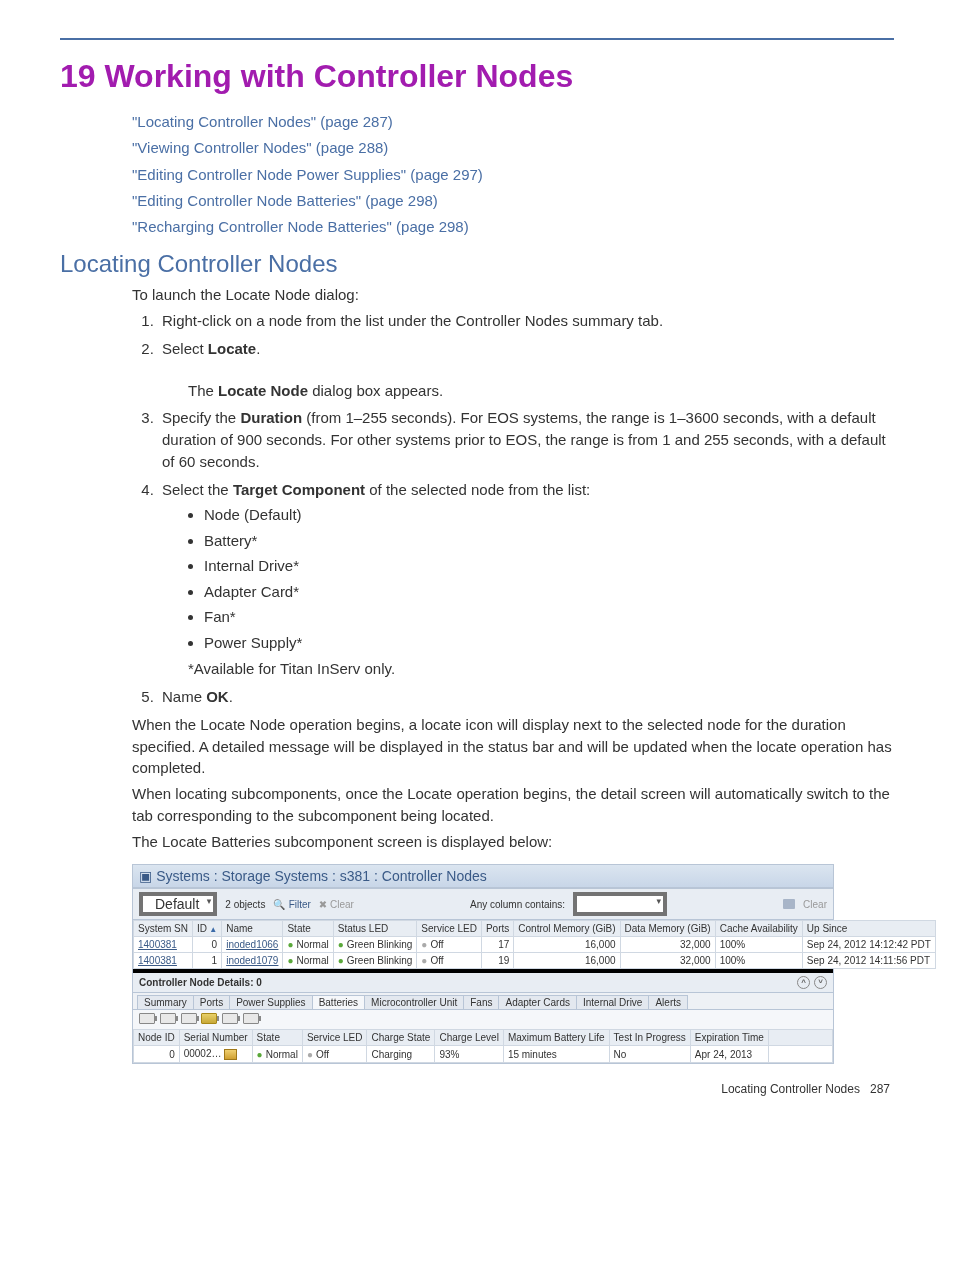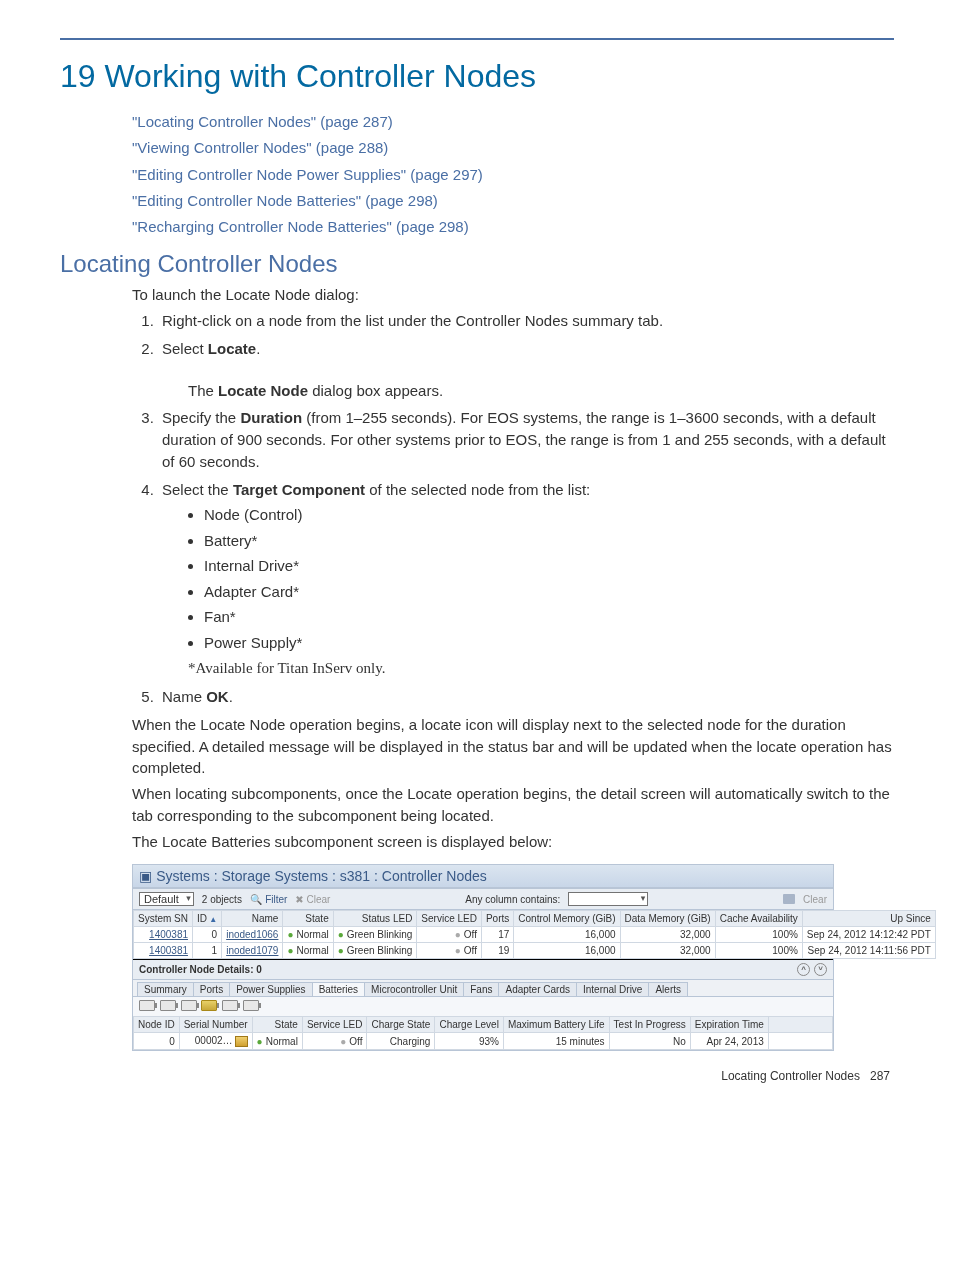--- a/index.html
+++ b/index.html
@@ -15,22 +15,22 @@
     margin: 0 auto;
     padding: 38px 60px 30px 60px;
     box-sizing: border-box;
   }
   .top-rule {
     border-top: 2px solid #4a6fa5;
     margin-bottom: 18px;
   }
   h1.chapter-title {
     font-size: 32px;
-    font-weight: 400;
-    color: #0369a1;
+    font-weight: 700;
+    color: #a21caf;
     margin: 0 0 14px 0;
     font-family: Arial, Helvetica, sans-serif;
   }
   .toc-list {
     margin: 0 0 10px 72px;
   }
   .toc-list div {
     color: #4a6fa5;
     font-size: 15px;
     line-height: 1.75;
@@ -61,21 +61,21 @@
     list-style: disc;
     padding-left: 42px;
     margin: 4px 0;
   }
   ul.bullets li {
     margin: 3px 0;
     line-height: 1.5;
   }
   .bold { font-weight: bold; }
   .link-blue { color: #4a6fa5; }
-  .note-avail { margin: 4px 0 4px 26px; font-family: Liberation Serif, serif; }
+  .note-avail { margin: 4px 0 4px 26px; }
 
   
   .screenshot {
     margin: 12px 0 18px 72px;
     border: 1px solid #b8c5d6;
     font-size: 10px;
     color: #333;
     width: 700px;
     background: #eef1f5;
   }
@@ -106,44 +106,44 @@
     border-bottom: 1px solid #b8c5d6;
     background: #e8edf3;
     padding: 3px 6px;
     display: flex;
     align-items: center;
     gap: 8px;
   }
   .ss-filterbar .spacer { flex: 1; }
   .ss-select {
     background: #fff;
-    border: 1px solid #737373;
-    padding: 0 14px 0 4px;
-    font-size: 11px;
+    border: 4px solid #737373;
+    padding: 0 14px 0 12px;
+    font-size: 14px;
     position: relative;
   }
   .ss-select::after {
     content: "▾";
     position: absolute;
     right: 2px;
     font-size: 9px;
     color: #555;
   }
   .ss-grey { color: #999; }
   .ss-link { color: #3a5a87; }
   table.ss-table {
     width: 100%;
     border-collapse: collapse;
     font-size: 10px;
     background: #fff;
   }
   table.ss-table th, table.ss-table td {
     border: 1px solid #d0d8e2;
     padding: 2px 4px;
-    text-align: right;
+    text-align: left;
     white-space: nowrap;
   }
   table.ss-table th {
     background: #e8edf3;
     font-weight: normal;
   }
   .sort-asc::after {
     content: " ▲";
     color: #3a6aa8;
     font-size: 8px;
@@ -155,21 +155,21 @@
     margin-right: 3px;
   }
   .dot-grey::before {
     content: "●";
     color: #aaa;
     margin-right: 3px;
   }
   .ss-details-title {
     background: #e8edf3;
     padding: 3px 6px;
-    border-top: 1px solid #000000;
+    border-top: 4px solid #000000;
     border-bottom: 1px solid #b8c5d6;
     font-weight: bold;
     display: flex;
     align-items: center;
   }
   .ss-details-title .spacer { flex: 1; }
   .circle-btn {
     display: inline-block;
     width: 11px; height: 11px;
     border-radius: 50%;
@@ -268,21 +268,21 @@
         <div class="indent" style="margin-top:20px;">
           <span>The </span><span class="bold">Locate Node</span><span> dialog box appears.</span>
         </div>
       </li>
       <li>
         <span>Specify the </span><span class="bold">Duration</span><span> (from 1–255 seconds). For EOS systems, the range is 1–3600 seconds, with a default duration of 900 seconds. For other systems prior to EOS, the range is from 1 and 255 seconds, with a default of 60 seconds.</span>
       </li>
       <li>
         <span>Select the </span><span class="bold">Target Component</span><span> of the selected node from the list:</span>
         <ul class="bullets">
-          <li>Node (Control)</li>
+          <li>Node (Default)</li>
           <li>Battery*</li>
           <li>Internal Drive*</li>
           <li>Adapter Card*</li>
           <li>Fan*</li>
           <li>Power Supply*</li>
         </ul>
         <div class="note-avail">*Available for Titan InServ only.</div>
       </li>
       <li>
         <span>Name </span><span class="bold">OK</span><span>.</span>

